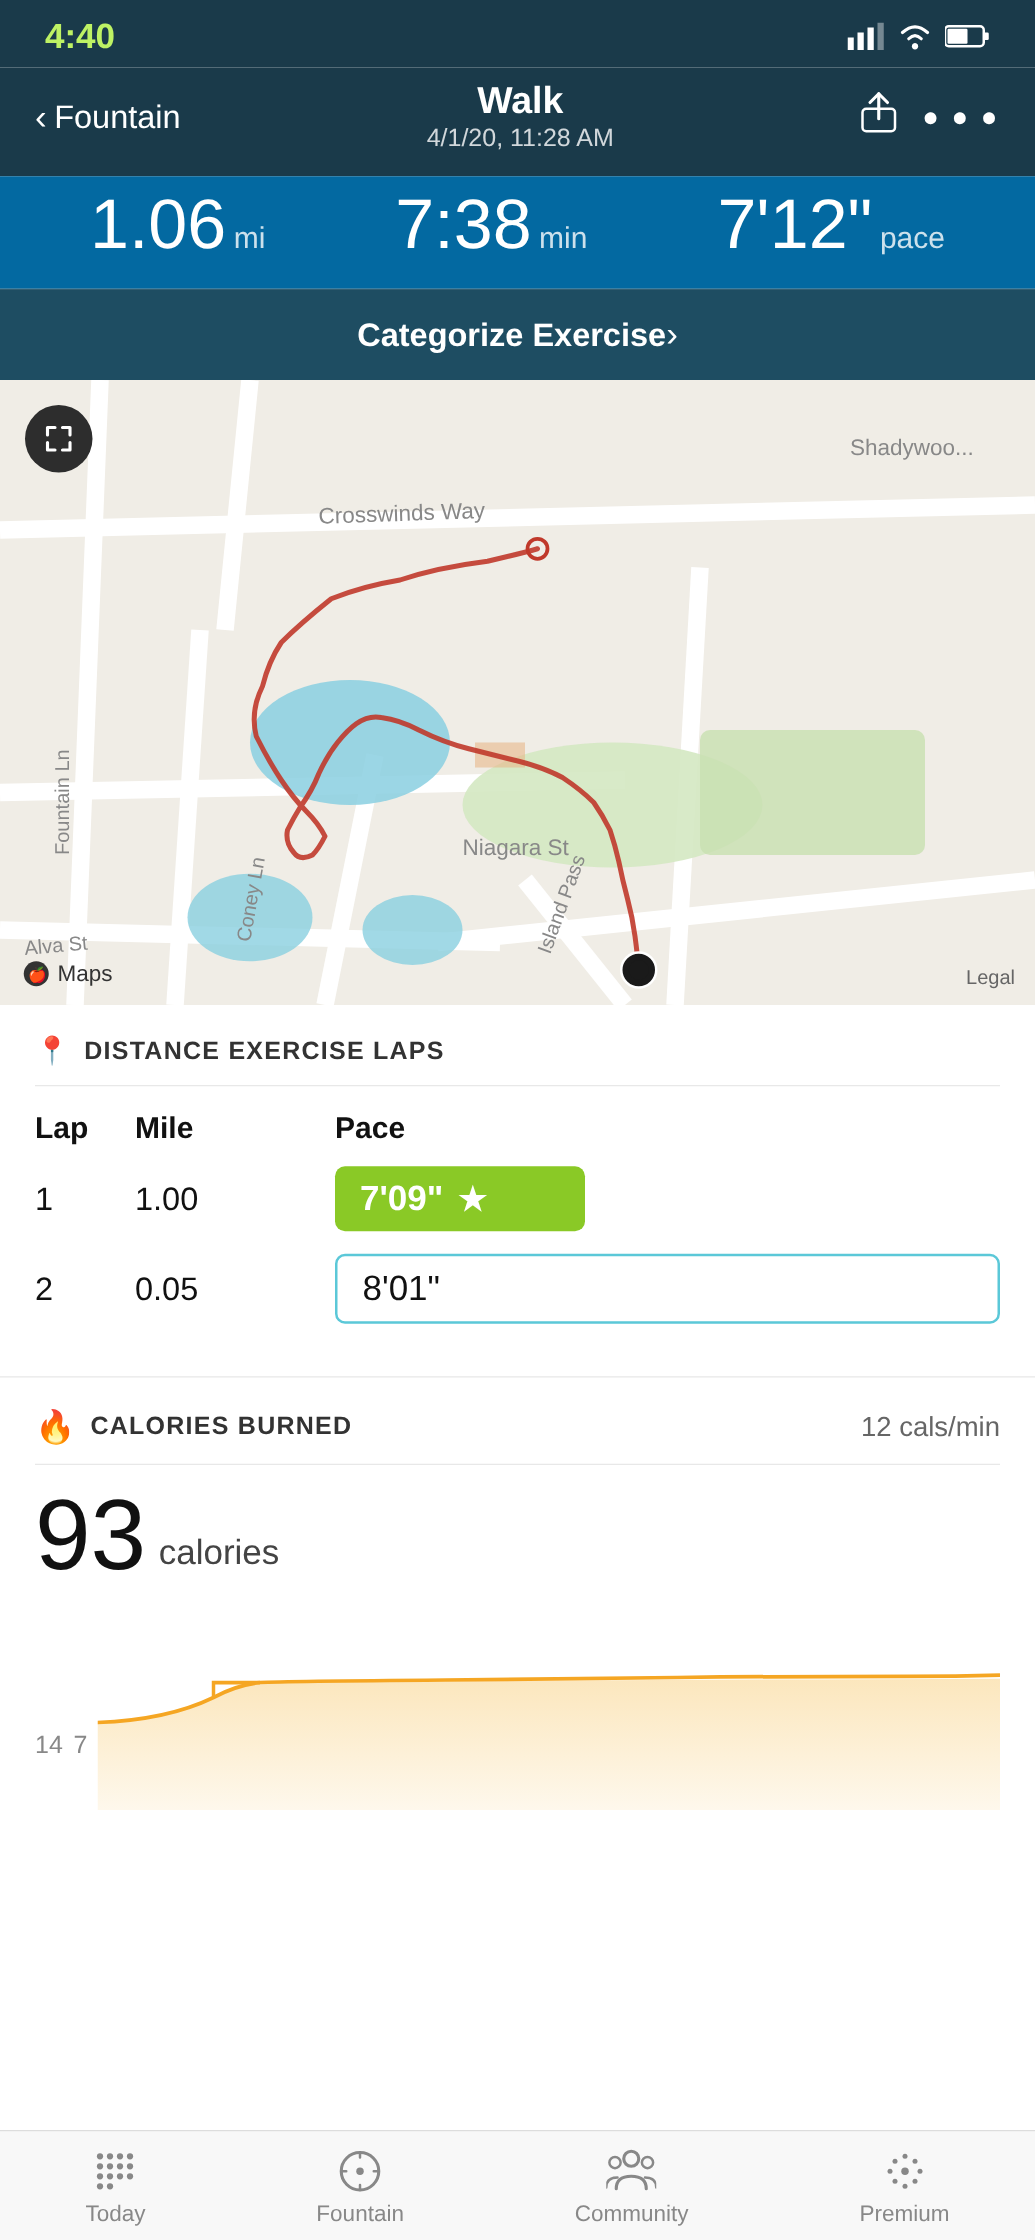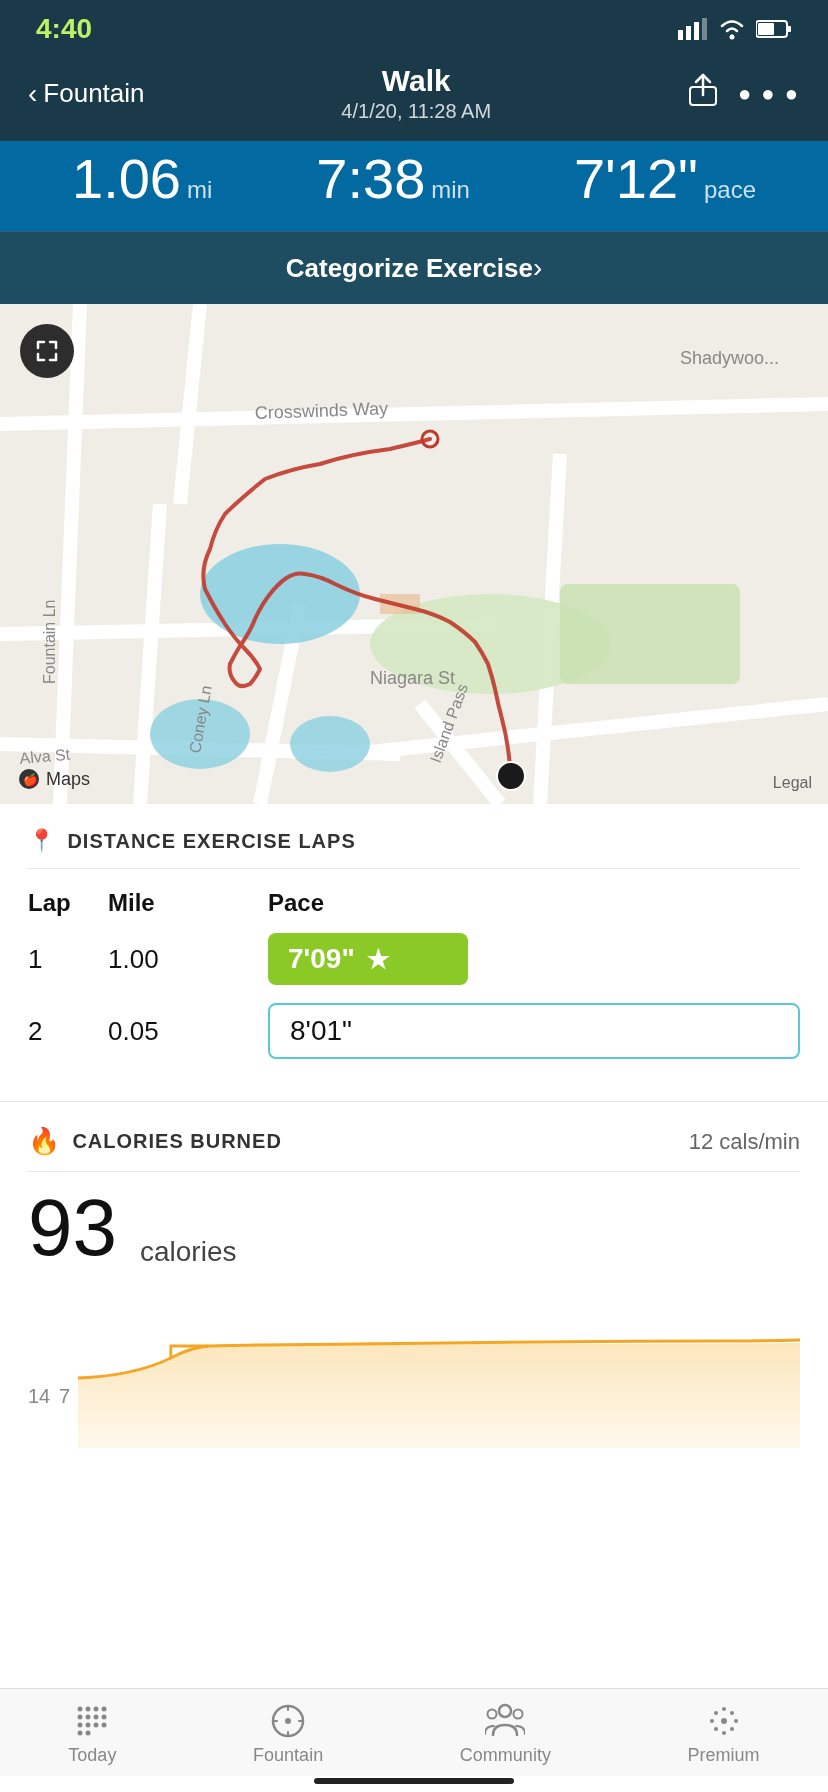--- a/index.html
+++ b/index.html
@@ -291,22 +291,22 @@
       color: #333;
       letter-spacing: 1px;
       text-transform: uppercase;
     }
     .calories-rate {
       font-size: 22px;
       color: #666;
     }
     .calories-value-row {
       display: flex;
-      align-items: flex-end;
-      gap: 23px;
+      align-items: center;
+      gap: 10px;
       margin-bottom: 20px;
     }
     .calories-big {
       font-size: 80px;
       font-weight: 300;
       color: #111;
       line-height: 1;
     }
     .calories-unit {
       font-size: 28px;
@@ -340,21 +340,21 @@
       position: absolute;
       left: 50px;
       right: 0;
       top: 0;
       bottom: 0;
     }
 
     
     .bottom-nav {
       position: fixed;
-      bottom: 16px;
+      bottom: 0;
       left: 0;
       width: 828px;
       background: #f8f8f8;
       border-top: 1px solid #ddd;
       display: flex;
       justify-content: space-around;
       align-items: center;
       padding: 14px 0 10px;
       z-index: 100;
     }

